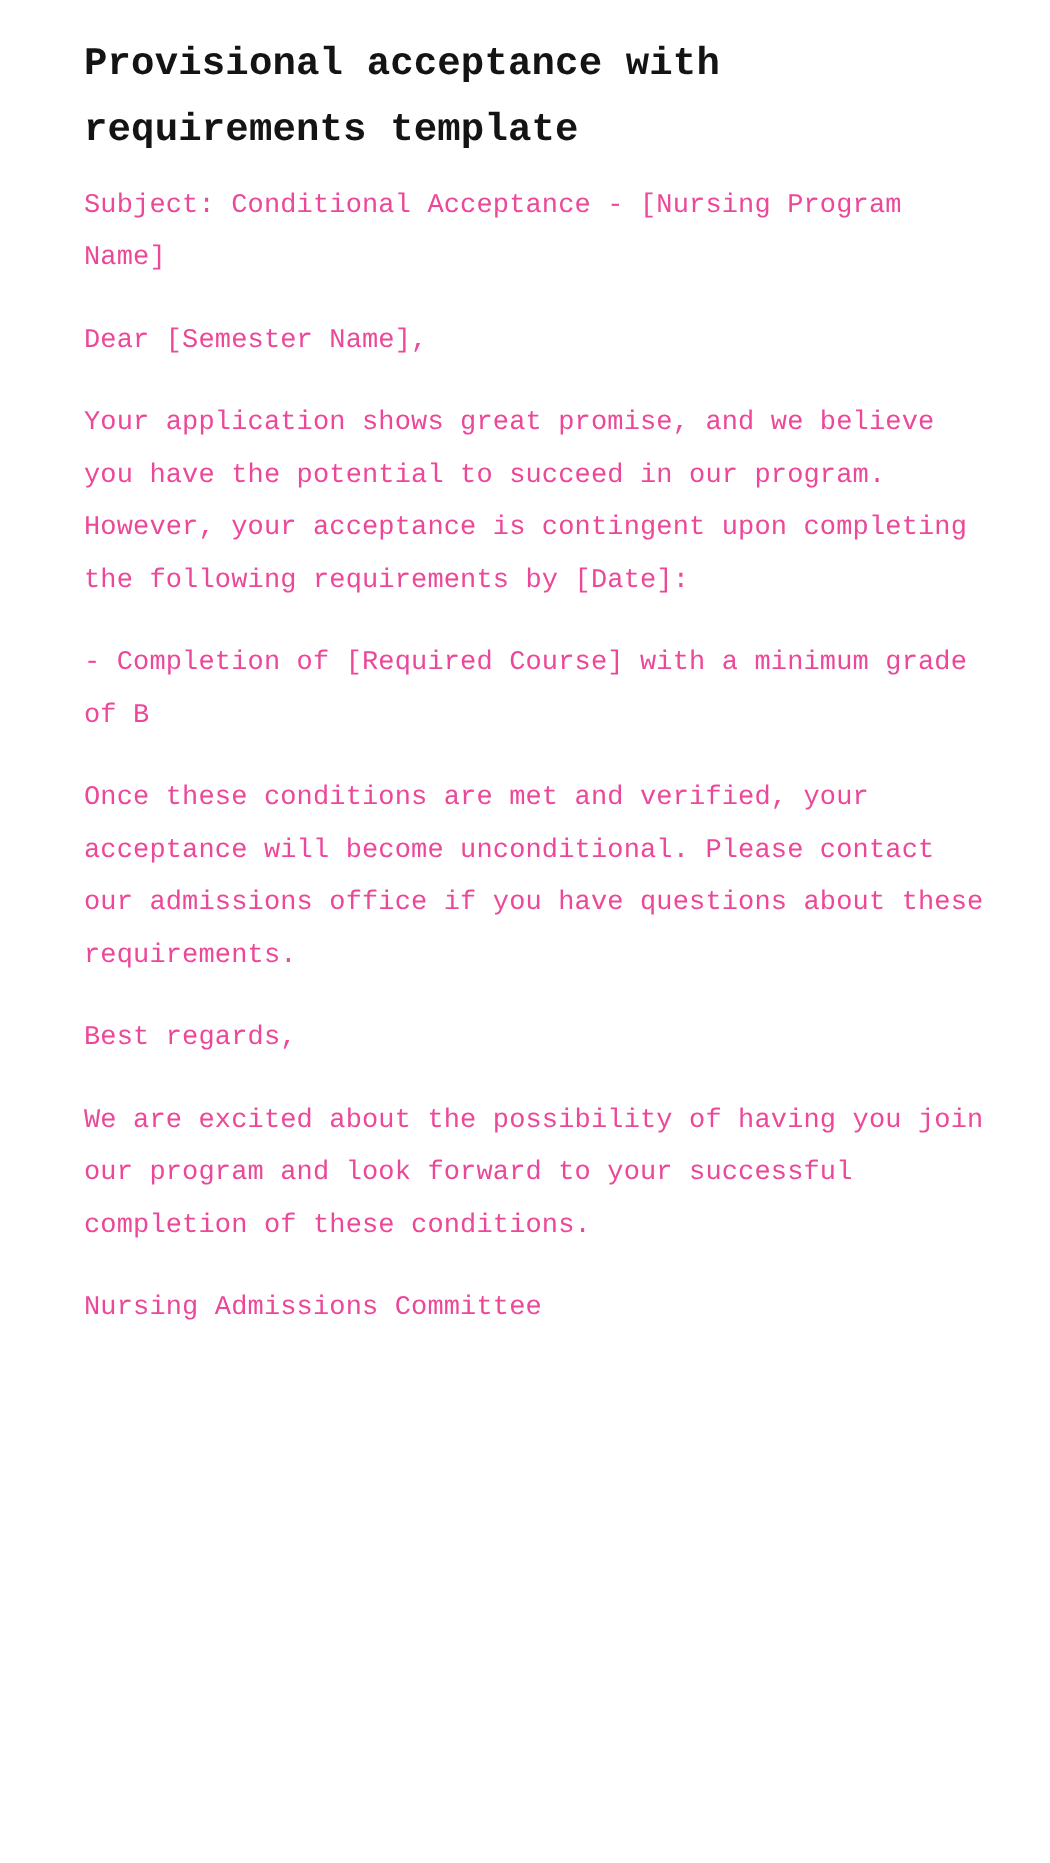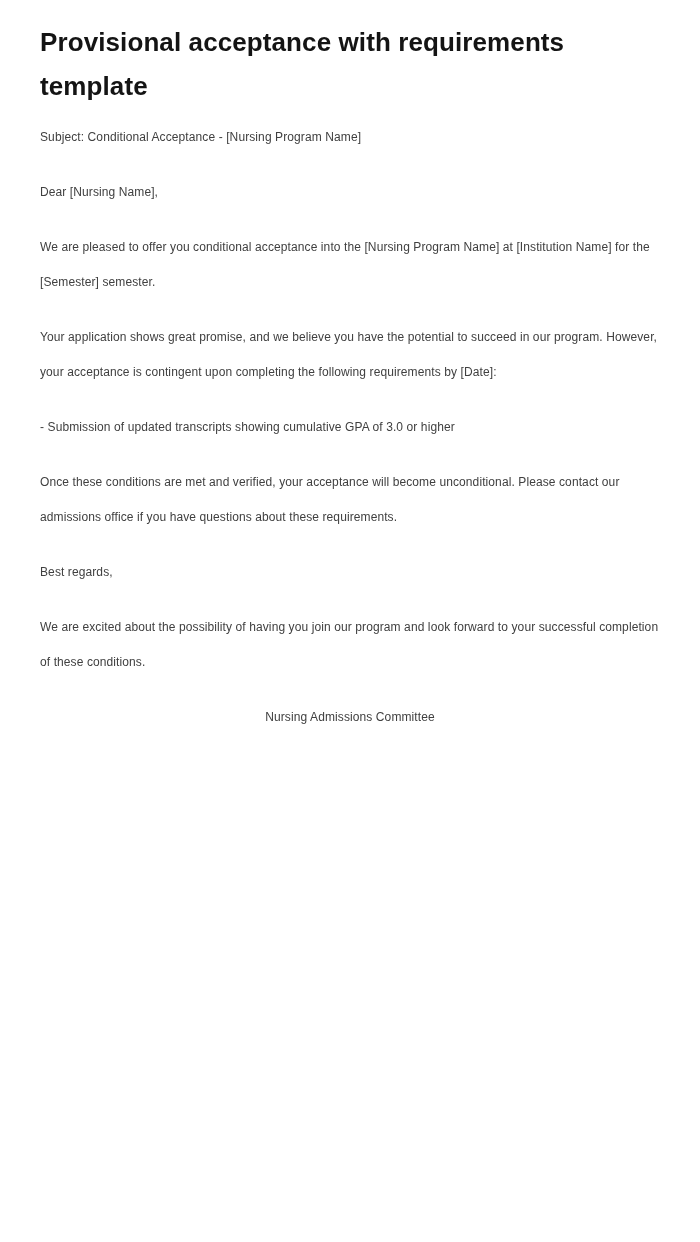--- a/index.html
+++ b/index.html
@@ -5,63 +5,62 @@
   * { margin: 0; padding: 0; box-sizing: border-box; }
 
   html, body {
     background: #ffffff;
     width: 700px;
   }
 
   .doc {
     width: 700px;
     min-height: 1242px;
-    padding: 20px 40px 40px 40px;
-    font-family: Liberation Sans, sans-serif;
+    padding: 20px 40px 40px 56px;
+    font-family: Liberation Mono, monospace;
     color: #272727;
   }
 
   .doc-title {
     font-size: 26px;
     line-height: 44px;
     font-weight: 700;
     color: #141414;
     letter-spacing: 0.1px;
     margin-bottom: 12px;
     max-width: 620px;
   }
 
   .doc p {
-    font-size: 12px;
+    font-size: 18px;
     line-height: 35px;
     font-weight: 400;
-    color: #404040;
+    color: #ec4899;
     margin: 0 0 20px 0;
     max-width: 622px;
     letter-spacing: 0.1px;
   }
 
-  .doc p:last-child { margin-bottom: 0; text-align: center; }
+  .doc p:last-child { margin-bottom: 0; }
 </style>
 </head>
 <body>
 
 <div class="doc">
   <h1 class="doc-title">Provisional acceptance with requirements template</h1>
 
   <p>Subject: Conditional Acceptance - [Nursing Program Name]</p>
 
-  <p>Dear [Nursing Name],</p>
+  <p>Dear [Semester Name],</p>
 
-  <p>We are pleased to offer you conditional acceptance into the [Nursing Program Name] at [Institution Name] for the [Semester] semester.</p>
 
   <p>Your application shows great promise, and we believe you have the potential to succeed in our program. However, your acceptance is contingent upon completing the following requirements by [Date]:</p>
 
+  <p>- Completion of [Required Course] with a minimum grade of B</p>
 
-  <p>- Submission of updated transcripts showing cumulative GPA of 3.0 or higher</p>
 
 
 
   <p>Once these conditions are met and verified, your acceptance will become unconditional. Please contact our admissions office if you have questions about these requirements.</p>
 
   <p>Best regards,</p>
 
   <p>We are excited about the possibility of having you join our program and look forward to your successful completion of these conditions.</p>
 
 

